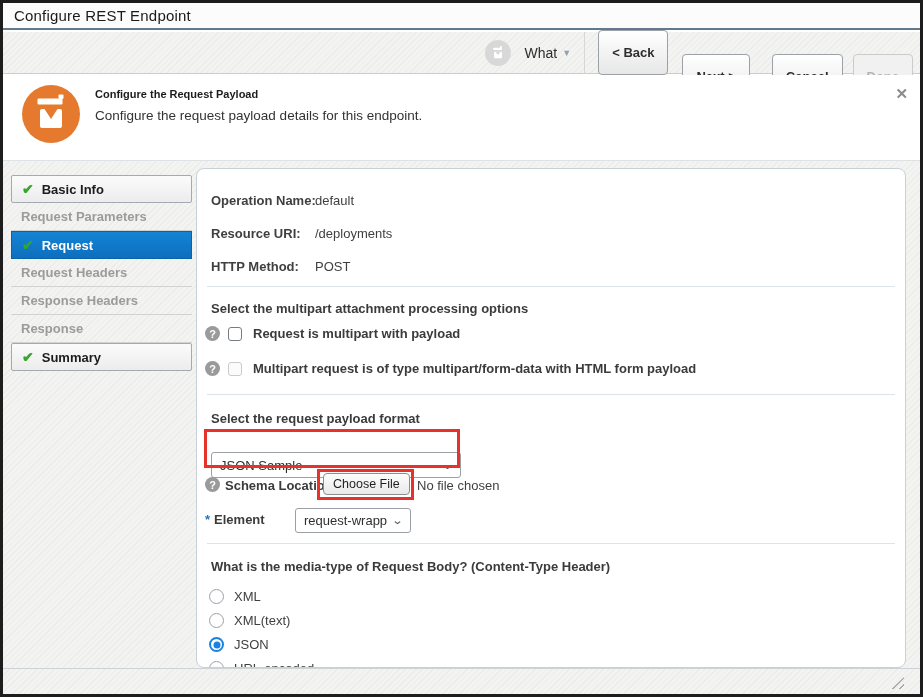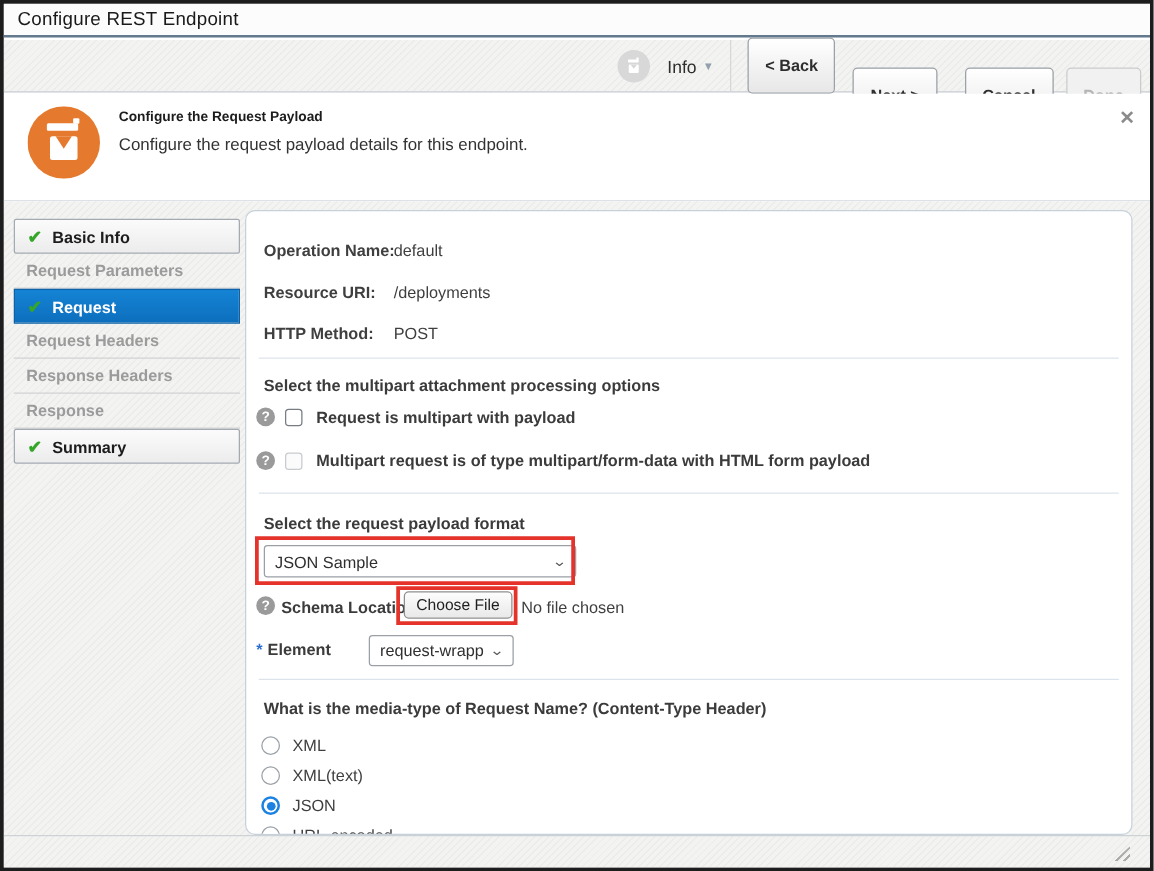--- a/index.html
+++ b/index.html
@@ -164,21 +164,21 @@
   <div class="toolbar hatch">
     <span class="avatar">
       <svg width="16" height="16" viewBox="0 0 24 24">
         <rect x="6" y="10" width="12" height="10" rx="1.5" fill="#ffffff"></rect>
         <path d="M8 10 L12 15 L16 10 Z" fill="#d8d8d8"></path>
         <rect x="5" y="4" width="13" height="3.4" rx="1" fill="#ffffff"></rect>
         <rect x="15" y="1.6" width="3" height="2.6" rx="0.8" fill="#ffffff"></rect>
       </svg>
     </span>
     <span class="help">
-      <span class="h-label">Info</span>
+      <span class="h-label">What</span>
       <span class="caret">▼</span>
     </span>
     <span class="tb-sep"></span>
     <button class="tb-btn">&lt; Back</button>
     <button class="tb-btn">Next &gt;</button>
     <button class="tb-btn cancel">Cancel</button>
     <button class="tb-btn done">Done</button>
   </div>
 
   <div class="wiz-header">
@@ -247,42 +247,42 @@
             <span class="checkbox disabled"></span>
             <span class="chk-label">Multipart request is of type multipart/form-data with HTML form payload</span>
           </div>
         </div>
 
       <div class="divider" style="top:225px"></div>
 
       <div class="sect-heading" style="top:242px">Select the request payload format</div>
 
       <div class="annotation" style="left:7px; top:260px; width:256px; height:39px"></div>
-      <div class="select-box" style="left:14px; top:267px; width:250px; height:26px">
+      <div class="select-box" style="left:14px; top:283px; width:250px; height:26px">
         <span class="sel-text">JSON Sample</span>
         <span class="sel-chev">⌄</span>
       </div>
 
       <span class="q-icon" style="position:absolute; left:8px; top:308px">?</span>
       <div class="schema-row-label" style="left:28px; top:309px">Schema Location</div>
       <div class="annotation" style="left:120px; top:300px; width:97px; height:31px"></div>
       <button class="choose-btn" style="left:126px; top:304px">Choose File</button>
       <div class="plain-text" style="left:220px; top:309px">No file chosen</div>
 
       <div class="schema-row-label" style="left:8px; top:343px">
         <span class="req-star">*</span><span>Element</span>
       </div>
       <div class="select-box" style="left:98px; top:339px; width:116px; height:25px">
         <span class="sel-text">request-wrapper</span>
         <span class="sel-chev">⌄</span>
       </div>
 
       <div class="divider" style="top:374px"></div>
 
-      <div class="sect-heading" style="top:390px">What is the media-type of Request Name? (Content-Type Header)</div>
+      <div class="sect-heading" style="top:390px">What is the media-type of Request Body? (Content-Type Header)</div>
       <div id="radios-mount">
           <div class="radio-row" style="top: 420px;">
             <span class="radio"></span>
             <span class="radio-label">XML</span>
           </div>
           <div class="radio-row" style="top: 444px; text-align: center;">
             <span class="radio"></span>
             <span class="radio-label">XML(text)</span>
           </div>
           <div class="radio-row" style="top: 468px;">

